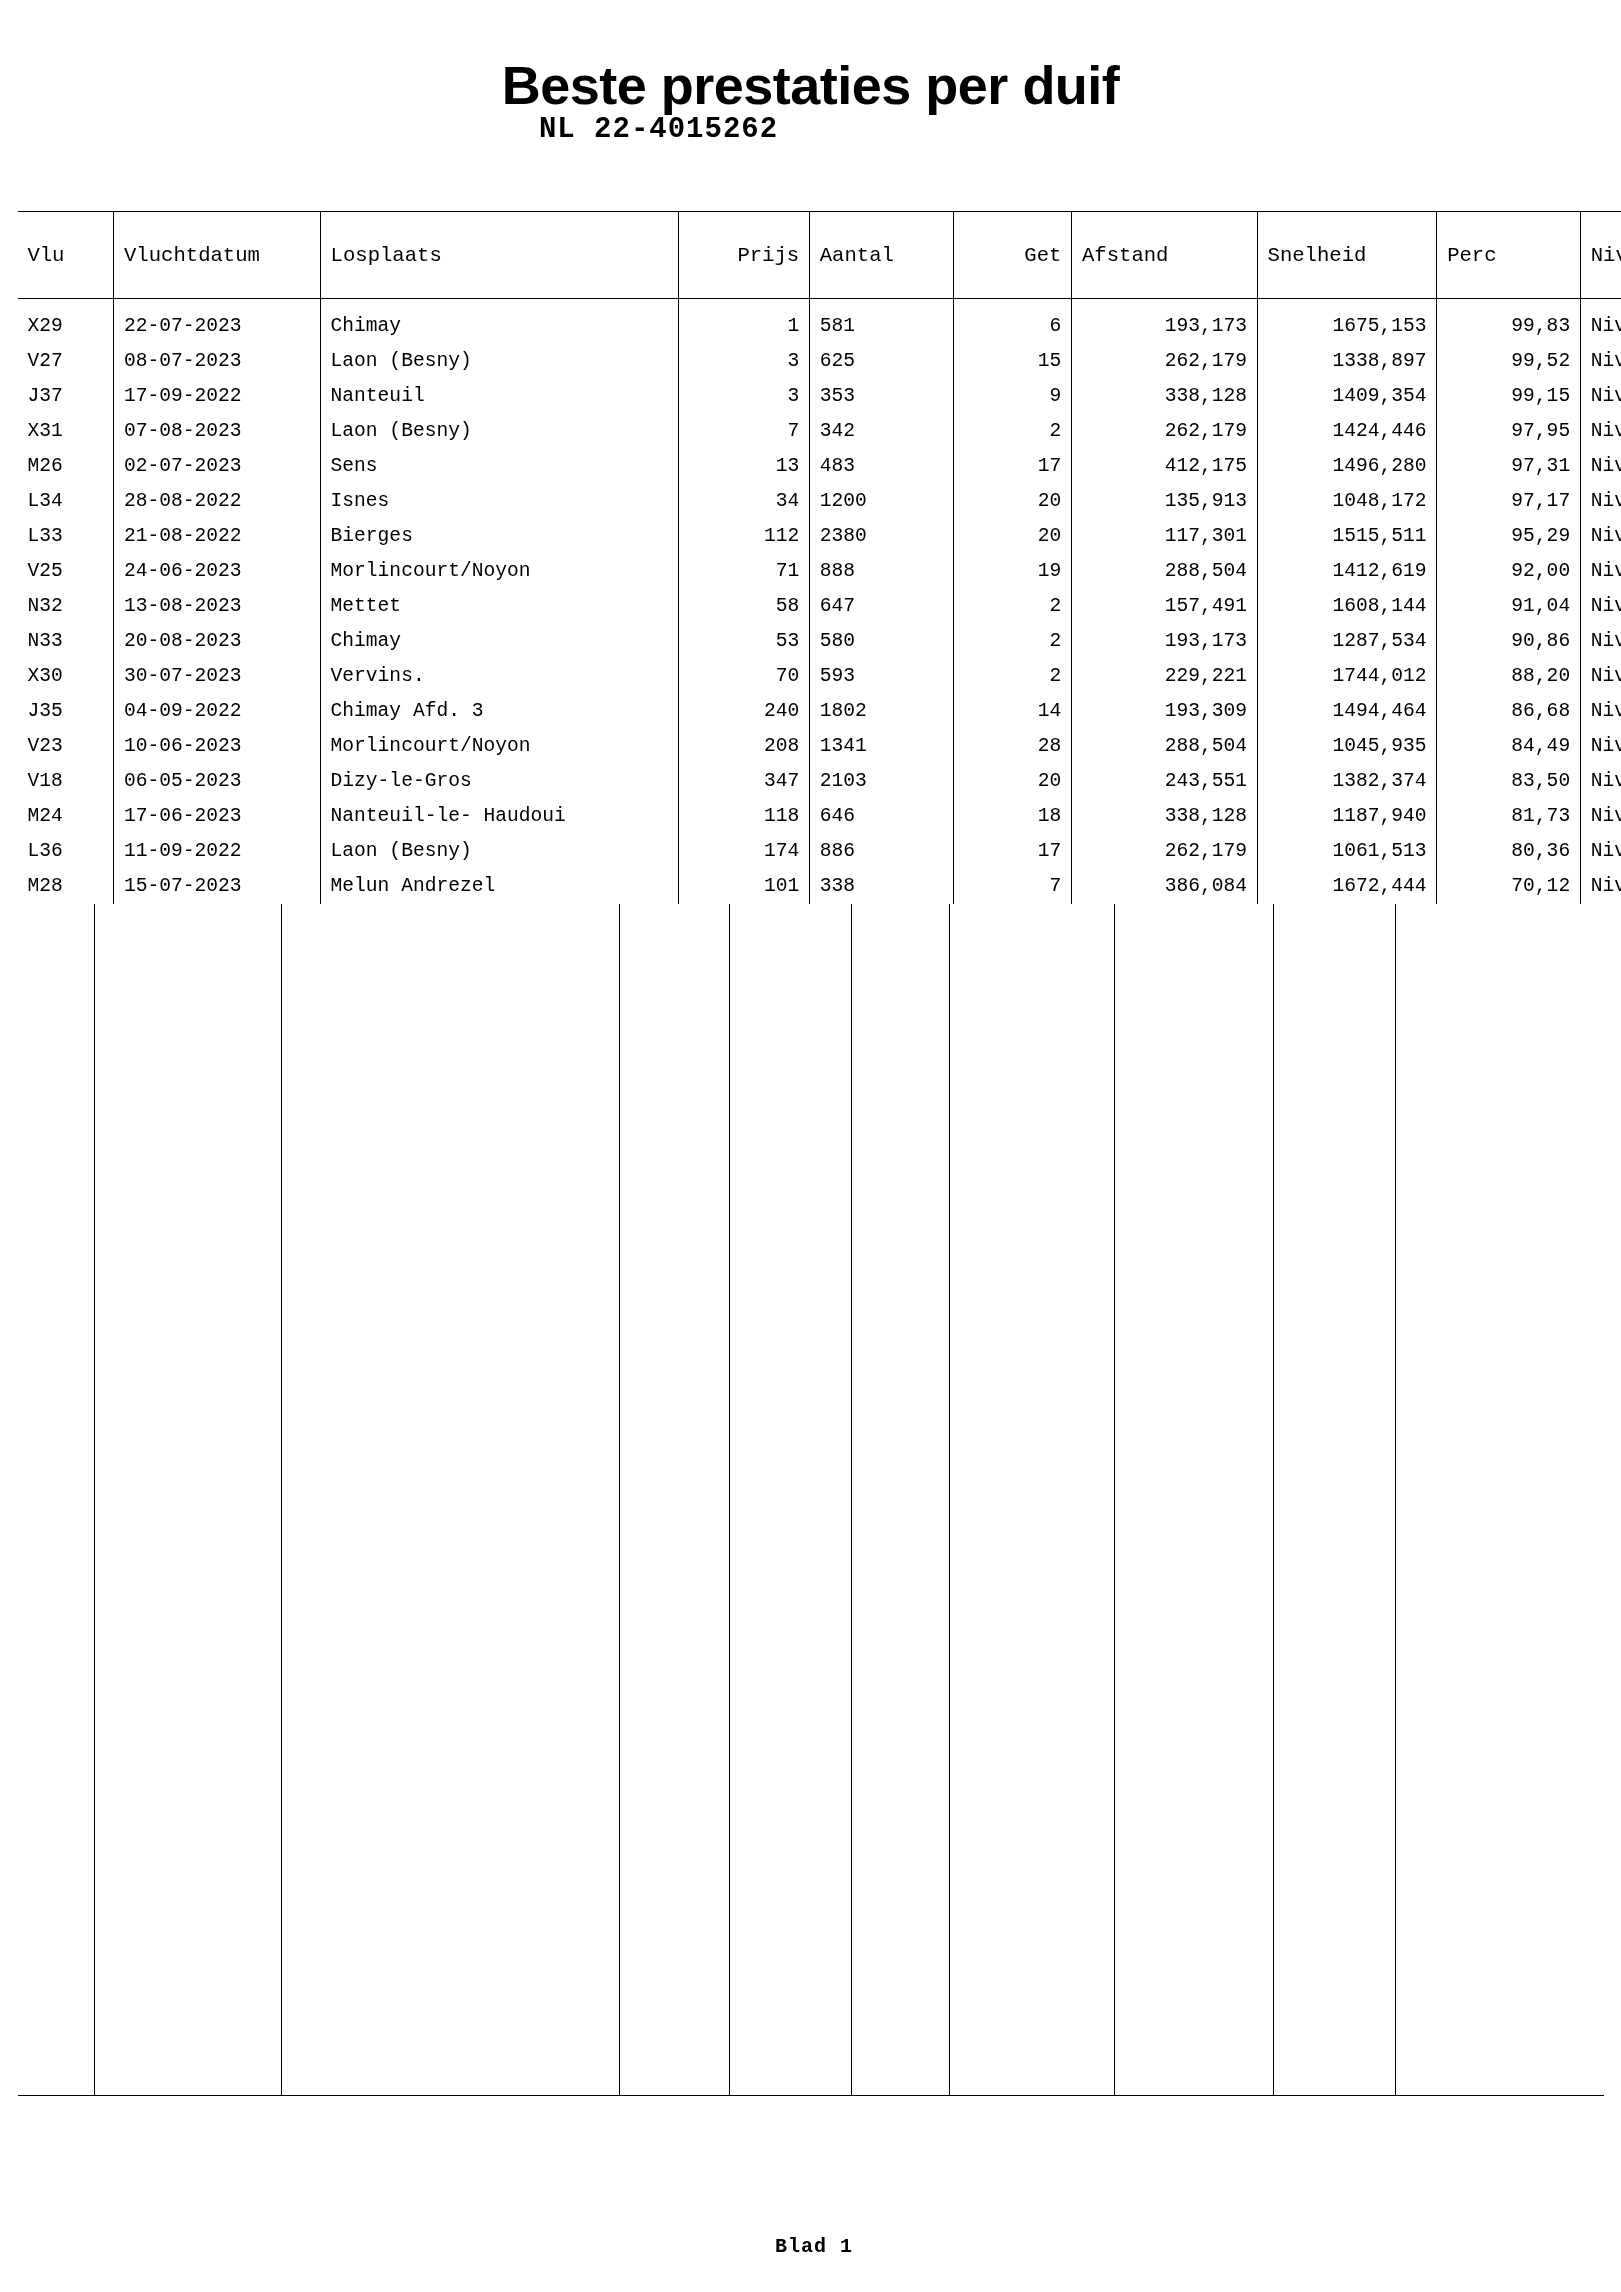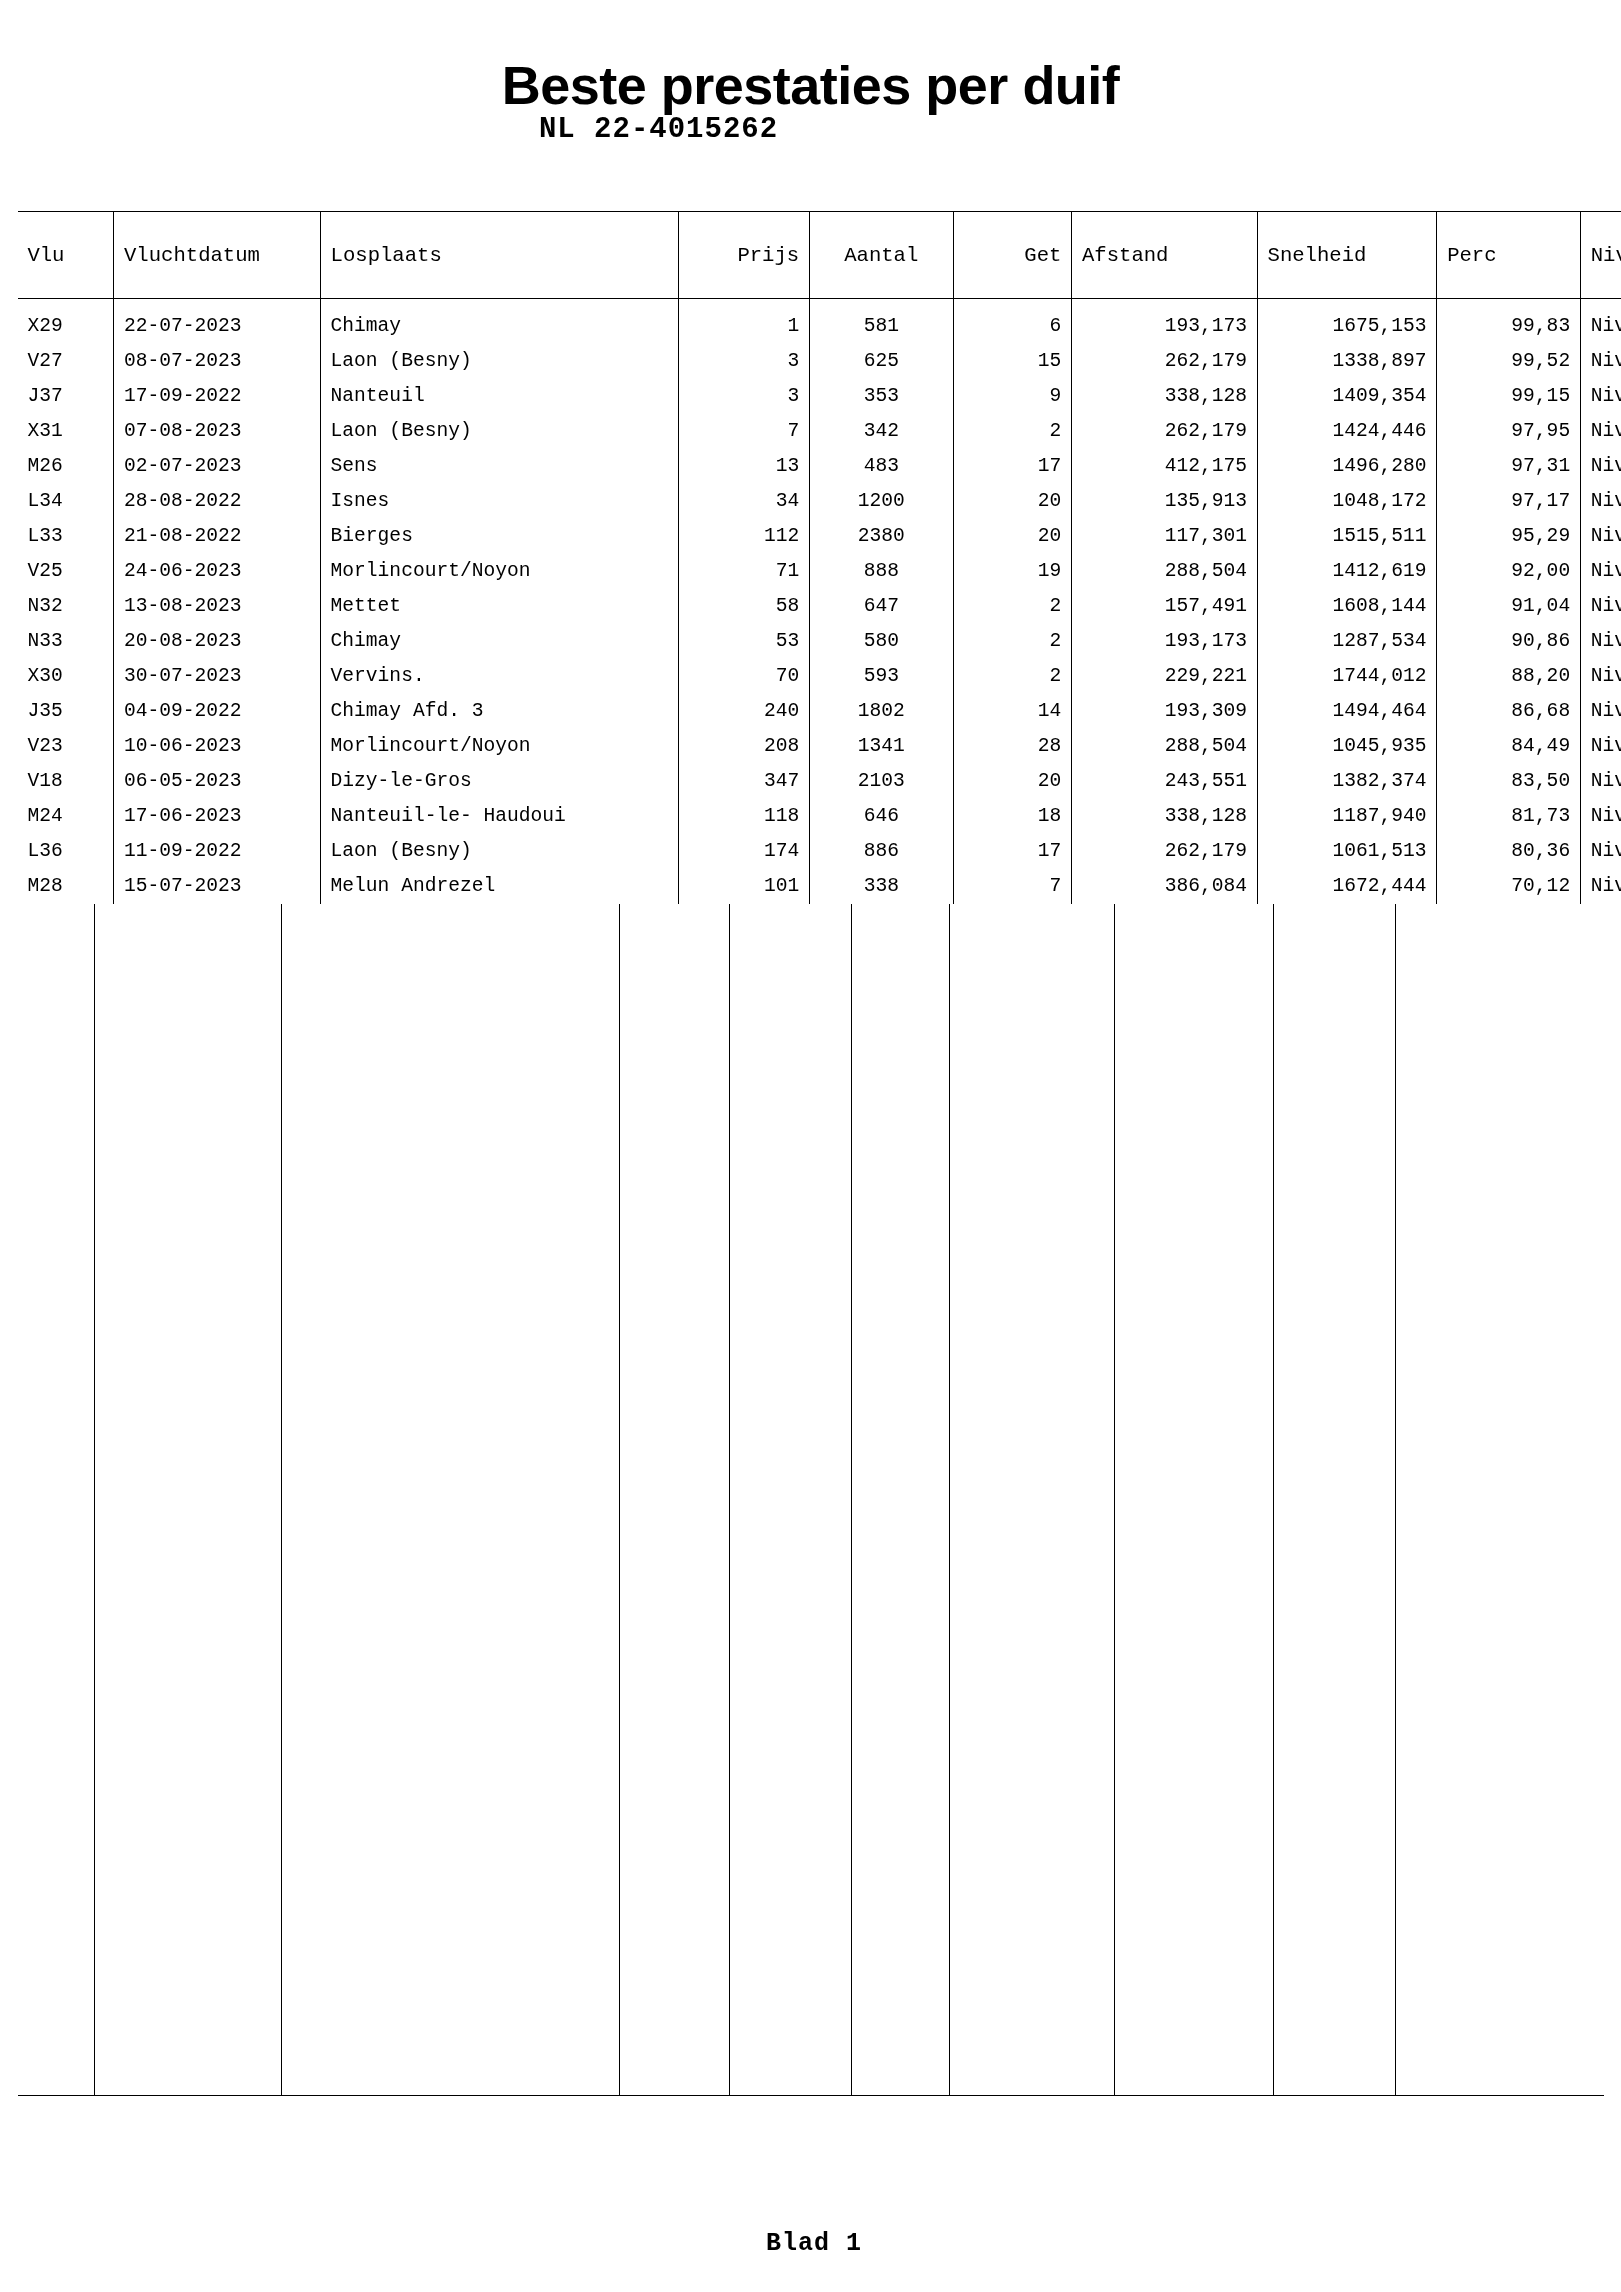--- a/index.html
+++ b/index.html
@@ -94,21 +94,21 @@
     line-height: 35px;
   }
   table.report tbody tr:first-child td {
     padding-top: 9.8px;
   }
   
   .c-vlu      { width: 76px;  text-align: left; }
   .c-datum    { width: 186px; text-align: left;  border-left: 1.5px solid #000; }
   .c-losplaats{ width: 338px; text-align: left;  border-left: 1.5px solid #000; }
   .c-prijs    { width: 110px; text-align: right; border-left: 1.5px solid #000; }
-  .c-aantal   { width: 123px; text-align: center; border-left: 1.5px solid #000; }
+  .c-aantal   { width: 123px; text-align: left; border-left: 1.5px solid #000; }
   .c-get      { width: 98px; text-align: right; border-left: 1.5px solid #000; }
   .c-afstand  { width: 165px; text-align: right; border-left: 1.5px solid #000; }
   .c-snelheid { width: 159px; text-align: right; border-left: 1.5px solid #000; }
   .c-perc     { width: 123px; text-align: right; border-left: 1.5px solid #000; }
   .c-niveau   { width: 206px; text-align: left;  border-left: 1.5px solid #000; }
 
   thead .c-prijs, thead .c-aantal, thead .c-get,
   thead .c-afstand, thead .c-snelheid, thead .c-perc { }
 
   thead .c-afstand, thead .c-snelheid, thead .c-perc, thead .c-niveau { text-align: left; }
@@ -134,21 +134,21 @@
   }
 
   
   .footer {
     position: absolute;
     left: 16px;
     right: 0;
     bottom: 35px;
     text-align: center;
     font-weight: bold;
-    font-size: 25px;
+    font-size: 20px;
     letter-spacing: 1px;
     padding-right: 9px;
   }
 </style>
 </head>
 <body>
 
 <div class="page">
 
   <div class="header">

